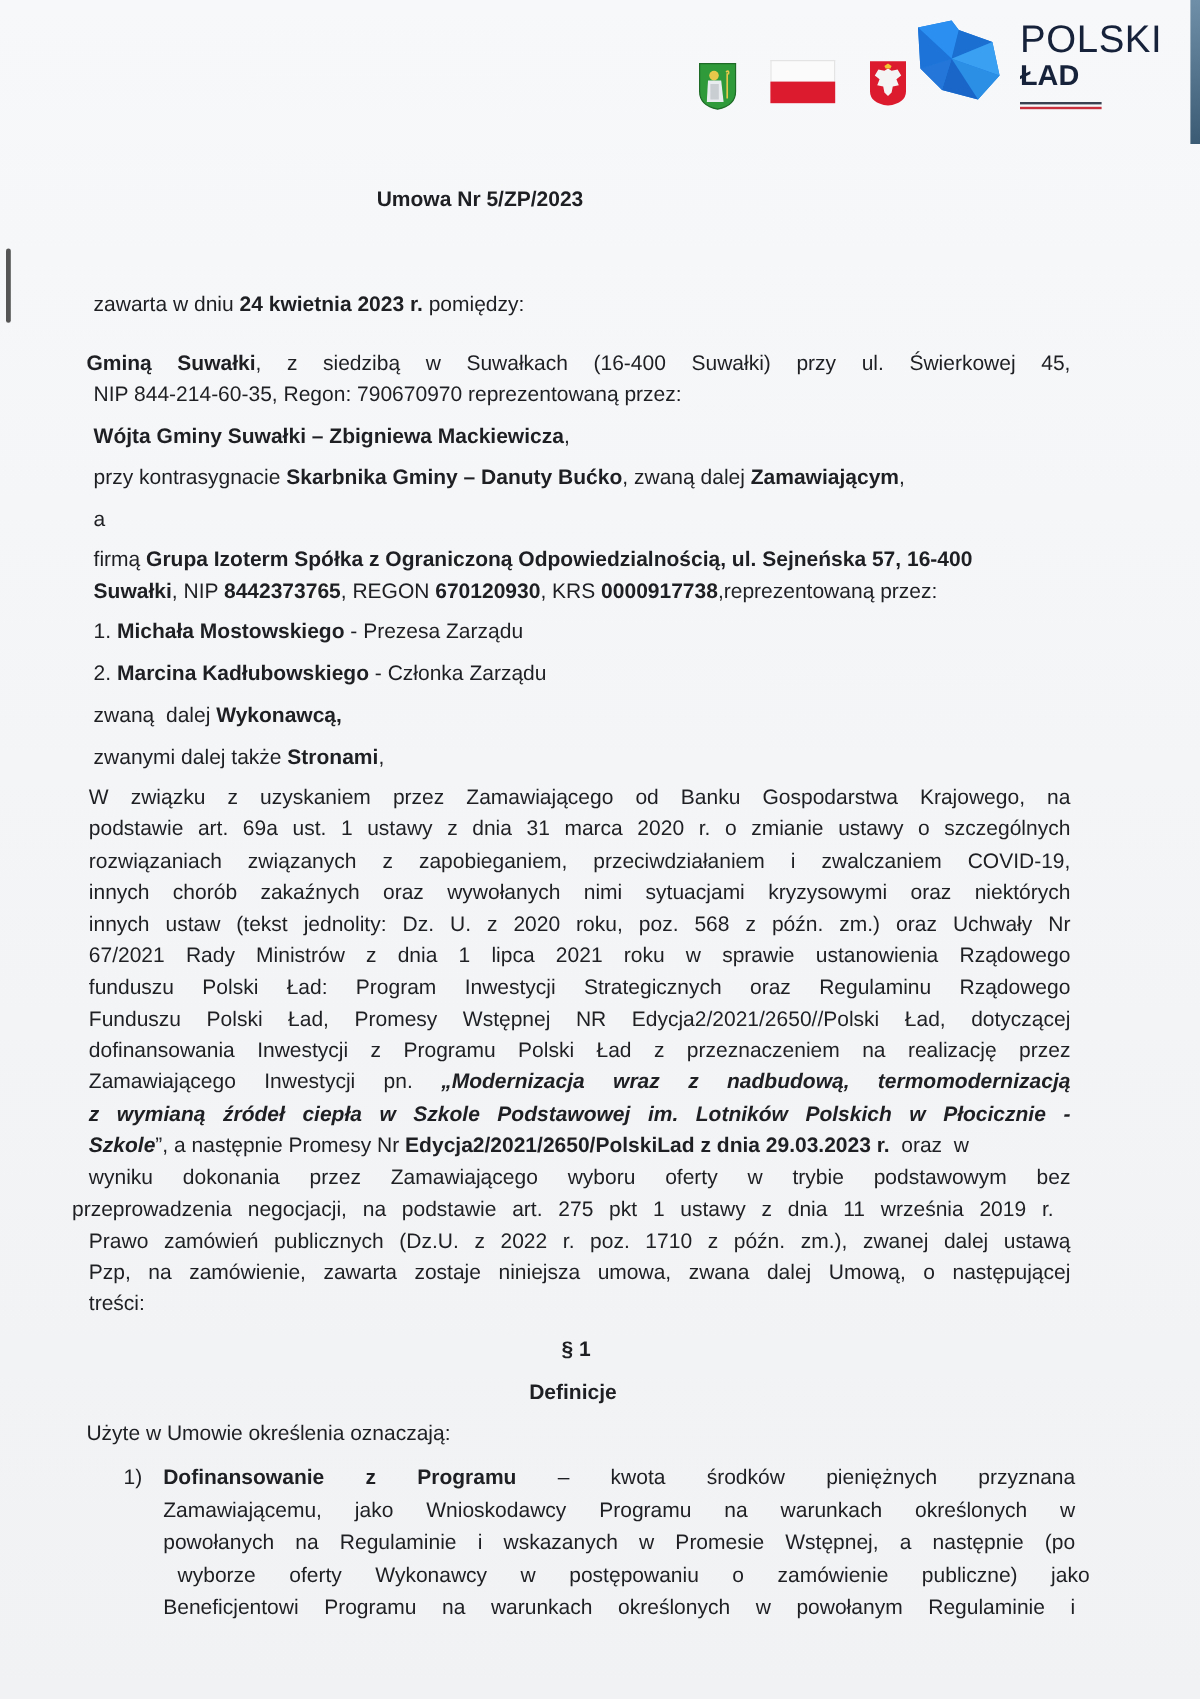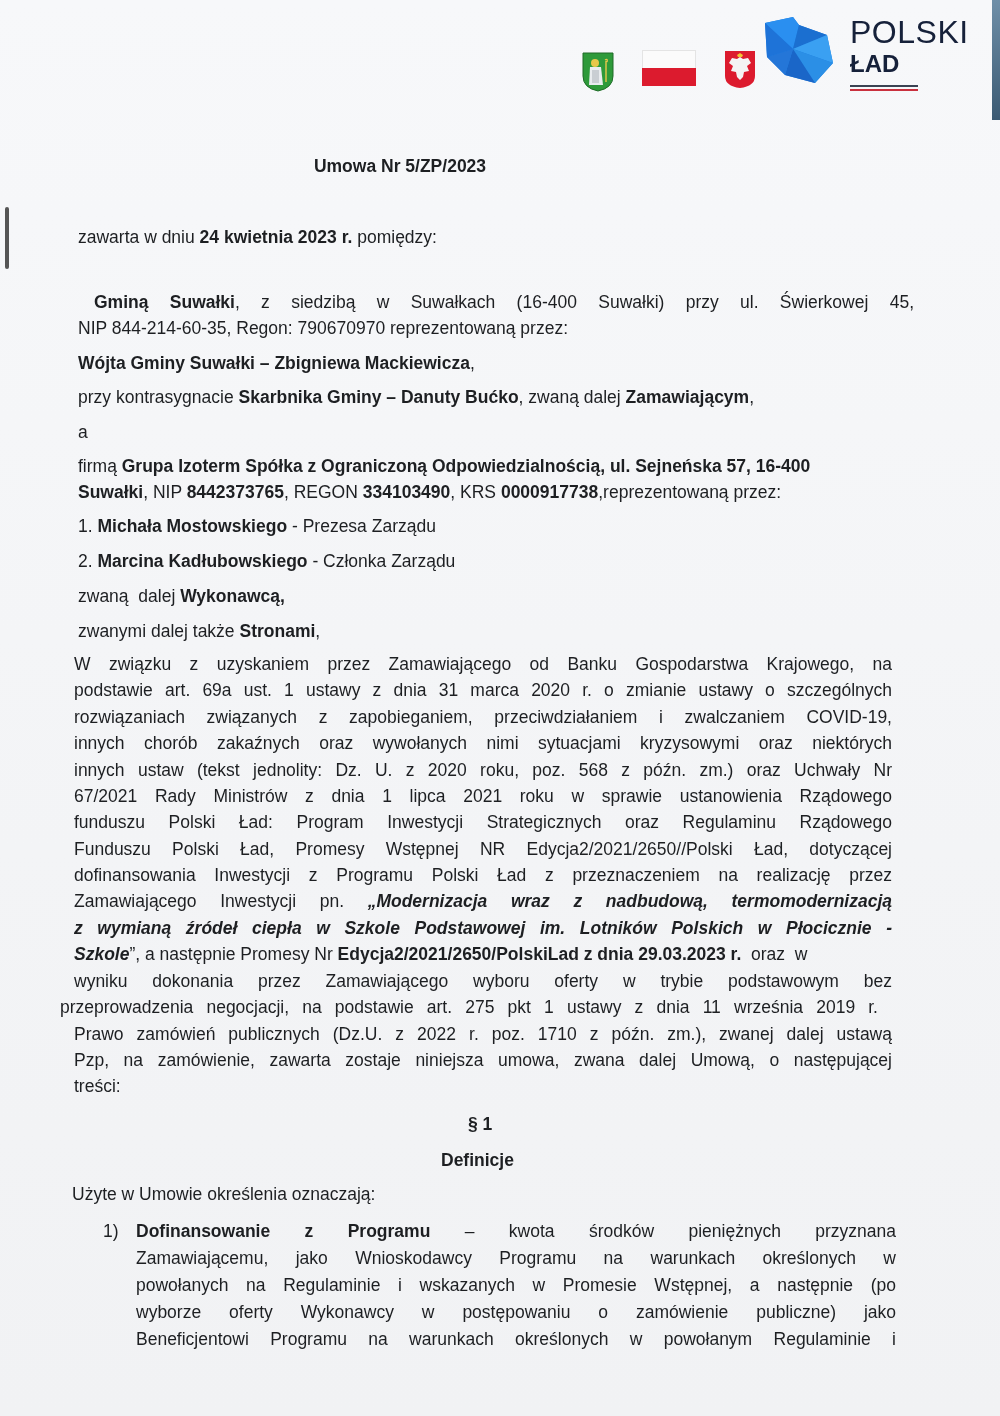--- a/index.html
+++ b/index.html
@@ -87,42 +87,42 @@
       <div class="bars">
         <div style="background:#3a4252"></div>
         <div style="background:#c9303e"></div>
       </div>
     </div>
   </div>
 
   <div class="doc">
     <div class="center b" style="top:156px;">Umowa Nr 5/ZP/2023</div>
 
-    <div class="line" style="left:78px; top:227px;">
+    <div class="line" style="left:78px; top:243px;">
       <span>zawarta w dniu </span><b>24 kwietnia 2023 r.</b><span> pomiędzy:</span>
     </div>
 
-    <div class="just" style="left:94px; width:820px; top:292px;">
+    <div class="just" style="left:72px; width:820px; top:292px;">
       <b>Gminą Suwałki</b><span>, z siedzibą w Suwałkach (16-400 Suwałki) przy ul. Świerkowej 45,</span>
     </div>
     <div class="line" style="left:78px; top:318px;">NIP 844-214-60-35, Regon: 790670970 reprezentowaną przez:</div>
     <div class="line" style="left:78px; top:353px;">
       <b>Wójta Gminy Suwałki – Zbigniewa Mackiewicza</b><span>,</span>
     </div>
     <div class="line" style="left:78px; top:387px;">
       <span>przy kontrasygnacie </span><b>Skarbnika Gminy – Danuty Bućko</b><span>, zwaną dalej </span><b>Zamawiającym</b><span>,</span>
     </div>
 
     <div class="line" style="left:78px; top:422px;">a</div>
 
     <div class="line" style="left:78px; top:456px;">
       <span>firmą </span><b>Grupa Izoterm Spółka z Ograniczoną Odpowiedzialnością, ul. Sejneńska 57, 16-400</b>
     </div>
     <div class="line" style="left:78px; top:482px;">
-      <b>Suwałki</b><span>, NIP </span><b>8442373765</b><span>, REGON </span><b>334103490</b><span>, KRS </span><b>0000917738</b><span>,reprezentowaną przez:</span>
+      <b>Suwałki</b><span>, NIP </span><b>8442373765</b><span>, REGON </span><b>670120930</b><span>, KRS </span><b>0000917738</b><span>,reprezentowaną przez:</span>
     </div>
     <div class="line" style="left:78px; top:516px;">
       <span>1. </span><b>Michała Mostowskiego</b><span> - Prezesa Zarządu</span>
     </div>
     <div class="line" style="left:78px; top:551px;">
       <span>2. </span><b>Marcina Kadłubowskiego</b><span> - Członka Zarządu</span>
     </div>
     <div class="line" style="left:78px; top:586px;">
       <span style="white-space:pre">zwaną  dalej </span><b>Wykonawcą,</b>
     </div>
@@ -158,17 +158,17 @@
     <div class="b" style="position:absolute; left:441px; top:1150px;">Definicje</div>
     <div class="line" style="left:72px; top:1184px;">Użyte w Umowie określenia oznaczają:</div>
 
     <div>
       <div class="line" style="left:103px; top:1221px;">1)</div>
       <div class="just" style="left:136px; width:760px; top:1221px;">
         <b>Dofinansowanie z Programu</b><span> – kwota środków pieniężnych przyznana</span>
       </div>
       <div class="just" style="left:136px; width:760px; top:1248px;">Zamawiającemu, jako Wnioskodawcy Programu na warunkach określonych w</div>
       <div class="just" style="left:136px; width:760px; top:1275px;">powołanych na Regulaminie i wskazanych w Promesie Wstępnej, a następnie (po</div>
-      <div class="just" style="left:136px; width:760px; top:1302px;">wyborze oferty Wykonawcy w postępowaniu o zamówienie publiczne) jako</div>
+      <div class="just" style="left:148px; width:760px; top:1302px;">wyborze oferty Wykonawcy w postępowaniu o zamówienie publiczne) jako</div>
       <div class="just" style="left:136px; width:760px; top:1329px;">Beneficjentowi Programu na warunkach określonych w  powołanym Regulaminie i</div>
     </div>
   </div>
 </div>
 
 </body></html>

